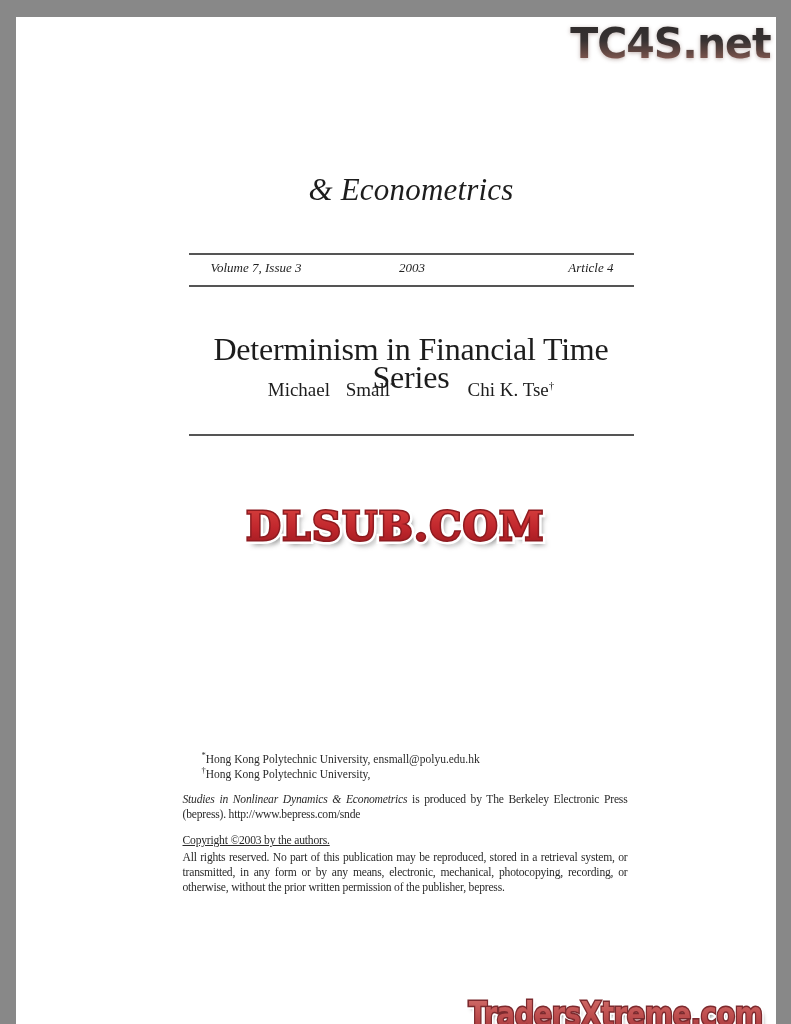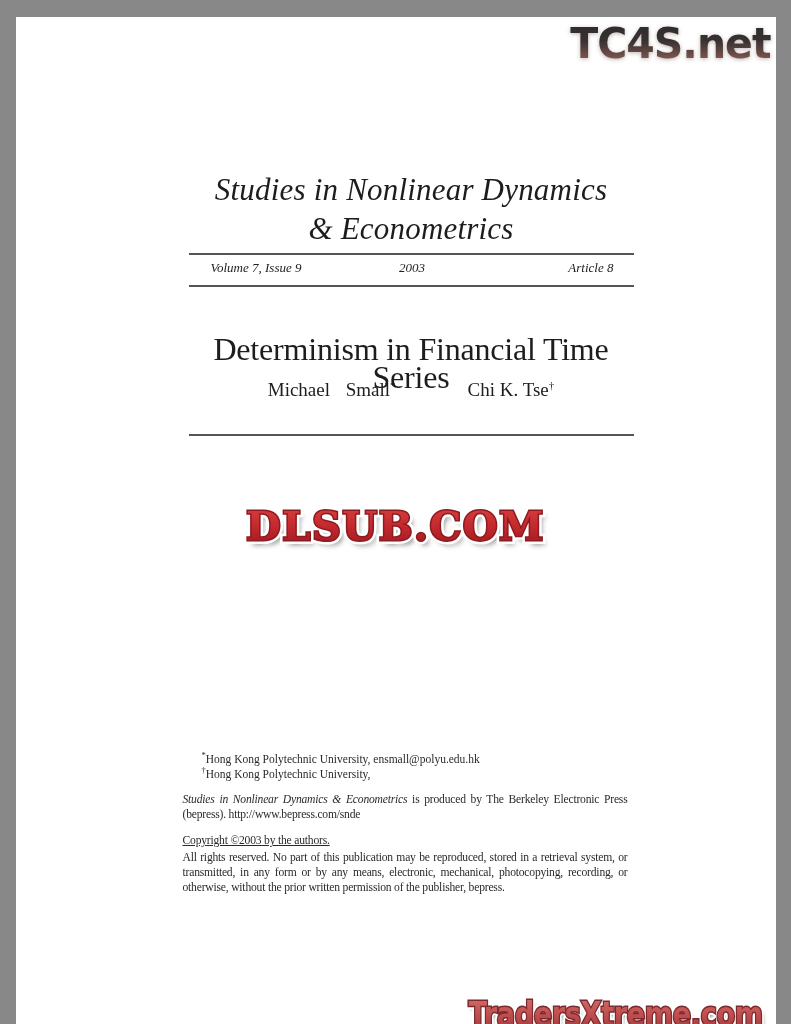--- a/index.html
+++ b/index.html
@@ -116,30 +116,29 @@
 </head>
 <body>
 
 <div class="page">
 
   <div class="tc4s">
     <span class="tc4s-text">TC4S.net</span>
   </div>
 
   <div class="journal-title">
-    <div>Studies in Nonlinear Dynamics</div>
     <div>&amp; Econometrics</div>
   </div>
 
   <div class="rule rule1"></div>
 
   <div class="volume-row">
-    <span class="vol">Volume 7, Issue 9</span>
+    <span class="vol">Volume 7, Issue 3</span>
     <span class="year">2003</span>
-    <span class="artno">Article 8</span>
+    <span class="artno">Article 4</span>
   </div>
 
   <div class="rule rule2"></div>
 
   <div class="article-title">Determinism in Financial Time Series</div>
 
   <div class="authors">
     <span class="author"><span>Michael Small</span><sup>*</sup></span>
     <span class="author"><span>Chi K. Tse</span><sup>†</sup></span>
   </div>

